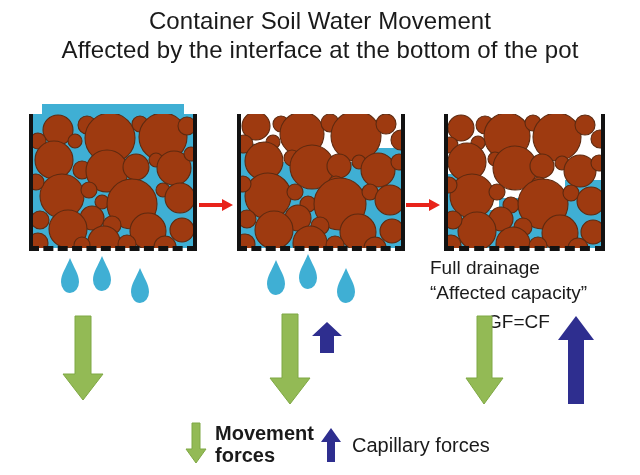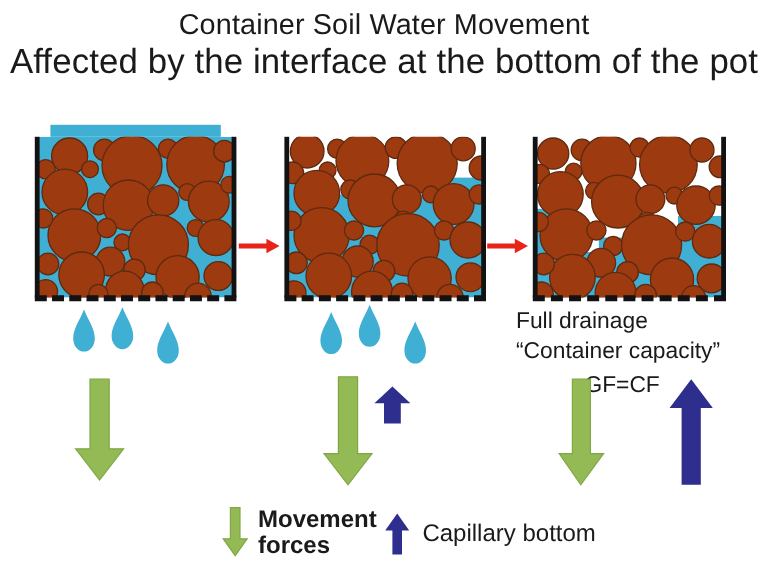--- a/index.html
+++ b/index.html
@@ -9,21 +9,21 @@
     color:#1a1a1a;
   }
   .canvas{position:absolute;inset:0;width:552px;height:475px;}
 
   
   #title-block{
     position:absolute;left:0;top:6px;width:640px;text-align:center;
     line-height:1.22;
   }
   #title-block .line1{font-size:24px;letter-spacing:.1px;}
-  #title-block .line2{font-size:29px;letter-spacing:.1px;}
+  #title-block .line2{font-size:24px;letter-spacing:.1px;}
 
   
   .panel{position:absolute;}
   .pot{position:absolute;overflow:visible;}
   .pot-surface-water{
     position:absolute;background:#3FAFD4;
   }
   .pot-inner{
     position:absolute;left:0;top:0;overflow:hidden;background:#ffffff;
   }
@@ -247,21 +247,21 @@
         </svg>
       </div>
       <div class="wall" style="left:-3px;top:0;width:4px;height:134px;"></div>
       <div class="wall" style="left:154px;top:0;width:4px;height:134px;"></div>
       <div class="pot-bottom" style="left:-3px;top:132px;width:161px;"></div>
     </div>
   </div>
 
   <div class="cap-label" style="left:430px;top:256px;width:190px;">
     <div>Full drainage</div>
-    <div>“Container capacity”</div>
+    <div>“Affected capacity”</div>
   </div>
 
   <div class="gfcf-label" style="left:487px;top:311px;">GF=CF</div>
 
   <svg class="abs-svg" style="left:462px;top:316px;" width="46" height="90" viewBox="0 0 46 90">
     <path d="M15 0 h15 v62 h11 L22 88 L4 62 h11 Z" fill="#93BA55" stroke="#7FA844" stroke-width="1"></path>
   </svg>
 
   <svg class="abs-svg" style="left:556px;top:316px;" width="42" height="90" viewBox="0 0 42 90">
     <path d="M20 0 L38 24 H28 v64 H12 V24 H2 Z" fill="#2E2E8F"></path>
@@ -272,16 +272,16 @@
       <path d="M7 0 h8 v26 h6 L11 40 L1 26 h6 Z" fill="#93BA55" stroke="#7FA844" stroke-width="1"></path>
     </svg>
     <div class="legend-text bold">Movement
 forces</div>
   </div>
 
   <div class="legend-item" style="left:320px;top:428px;">
     <svg width="22" height="34" viewBox="0 0 22 34" style="margin-right:10px;">
       <path d="M11 0 L21 14 H15 v20 H7 V14 H1 Z" fill="#2E2E8F"></path>
     </svg>
-    <div class="legend-text">Capillary bottom</div>
+    <div class="legend-text">Capillary forces</div>
   </div>
 
 </div>
 
 </body></html>

